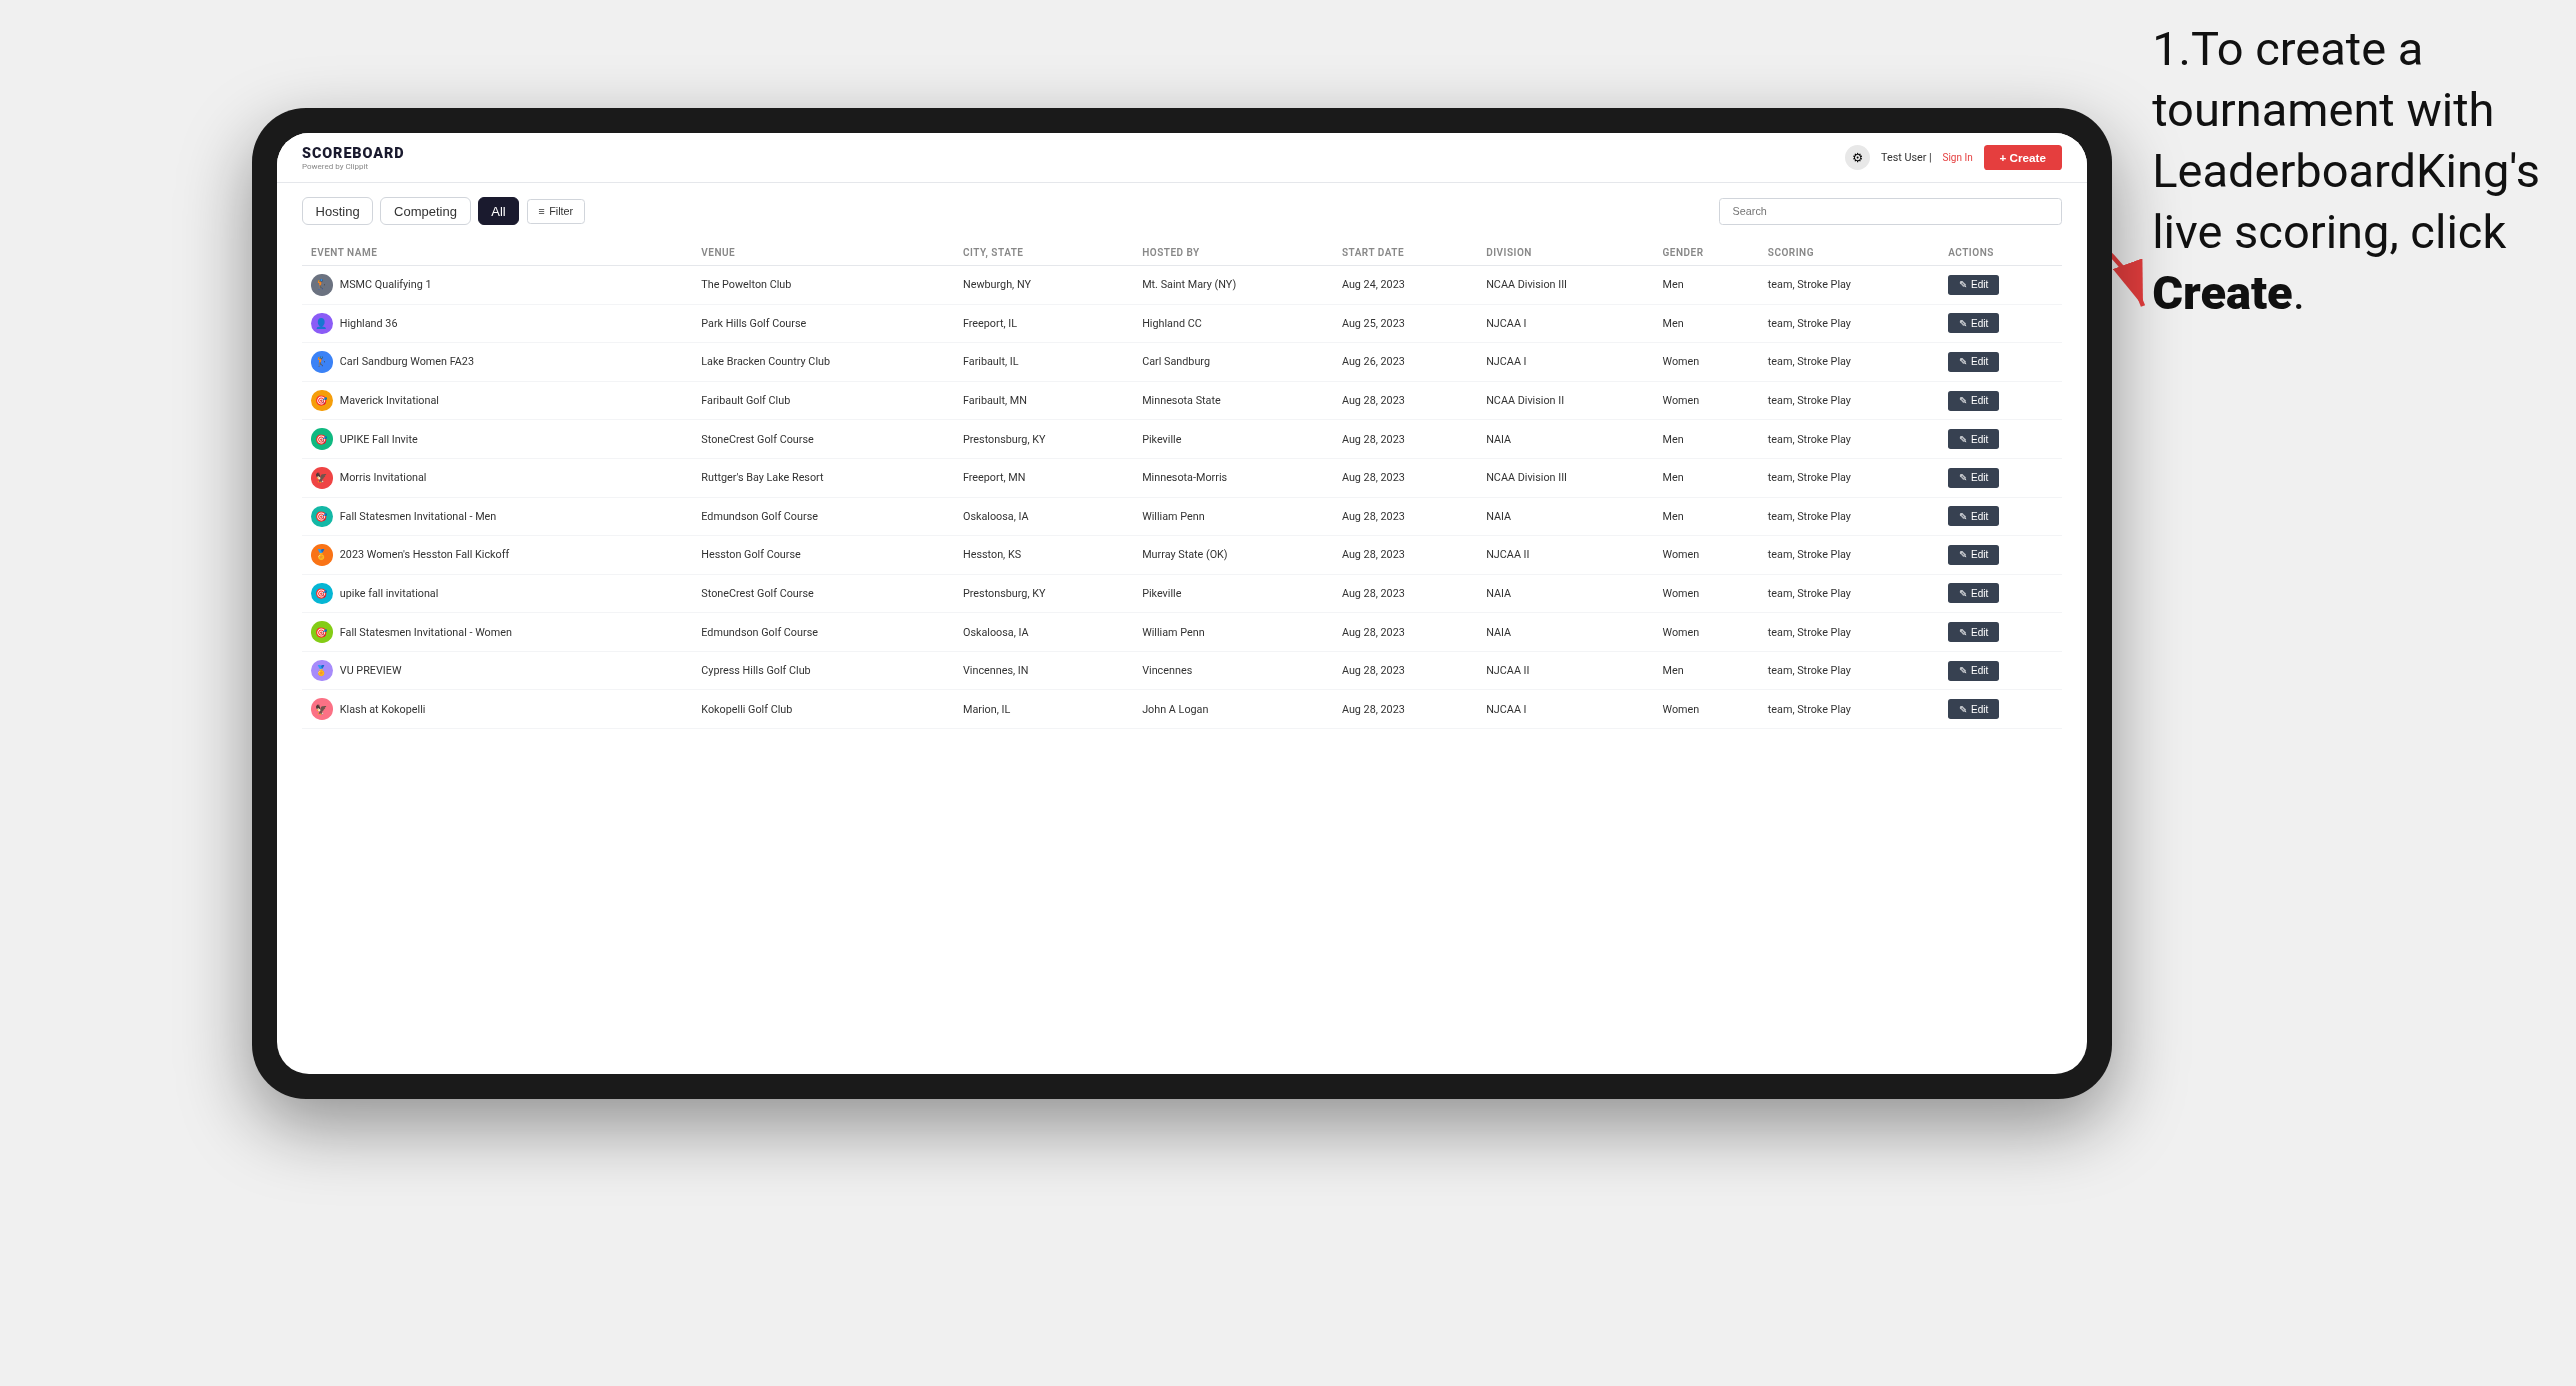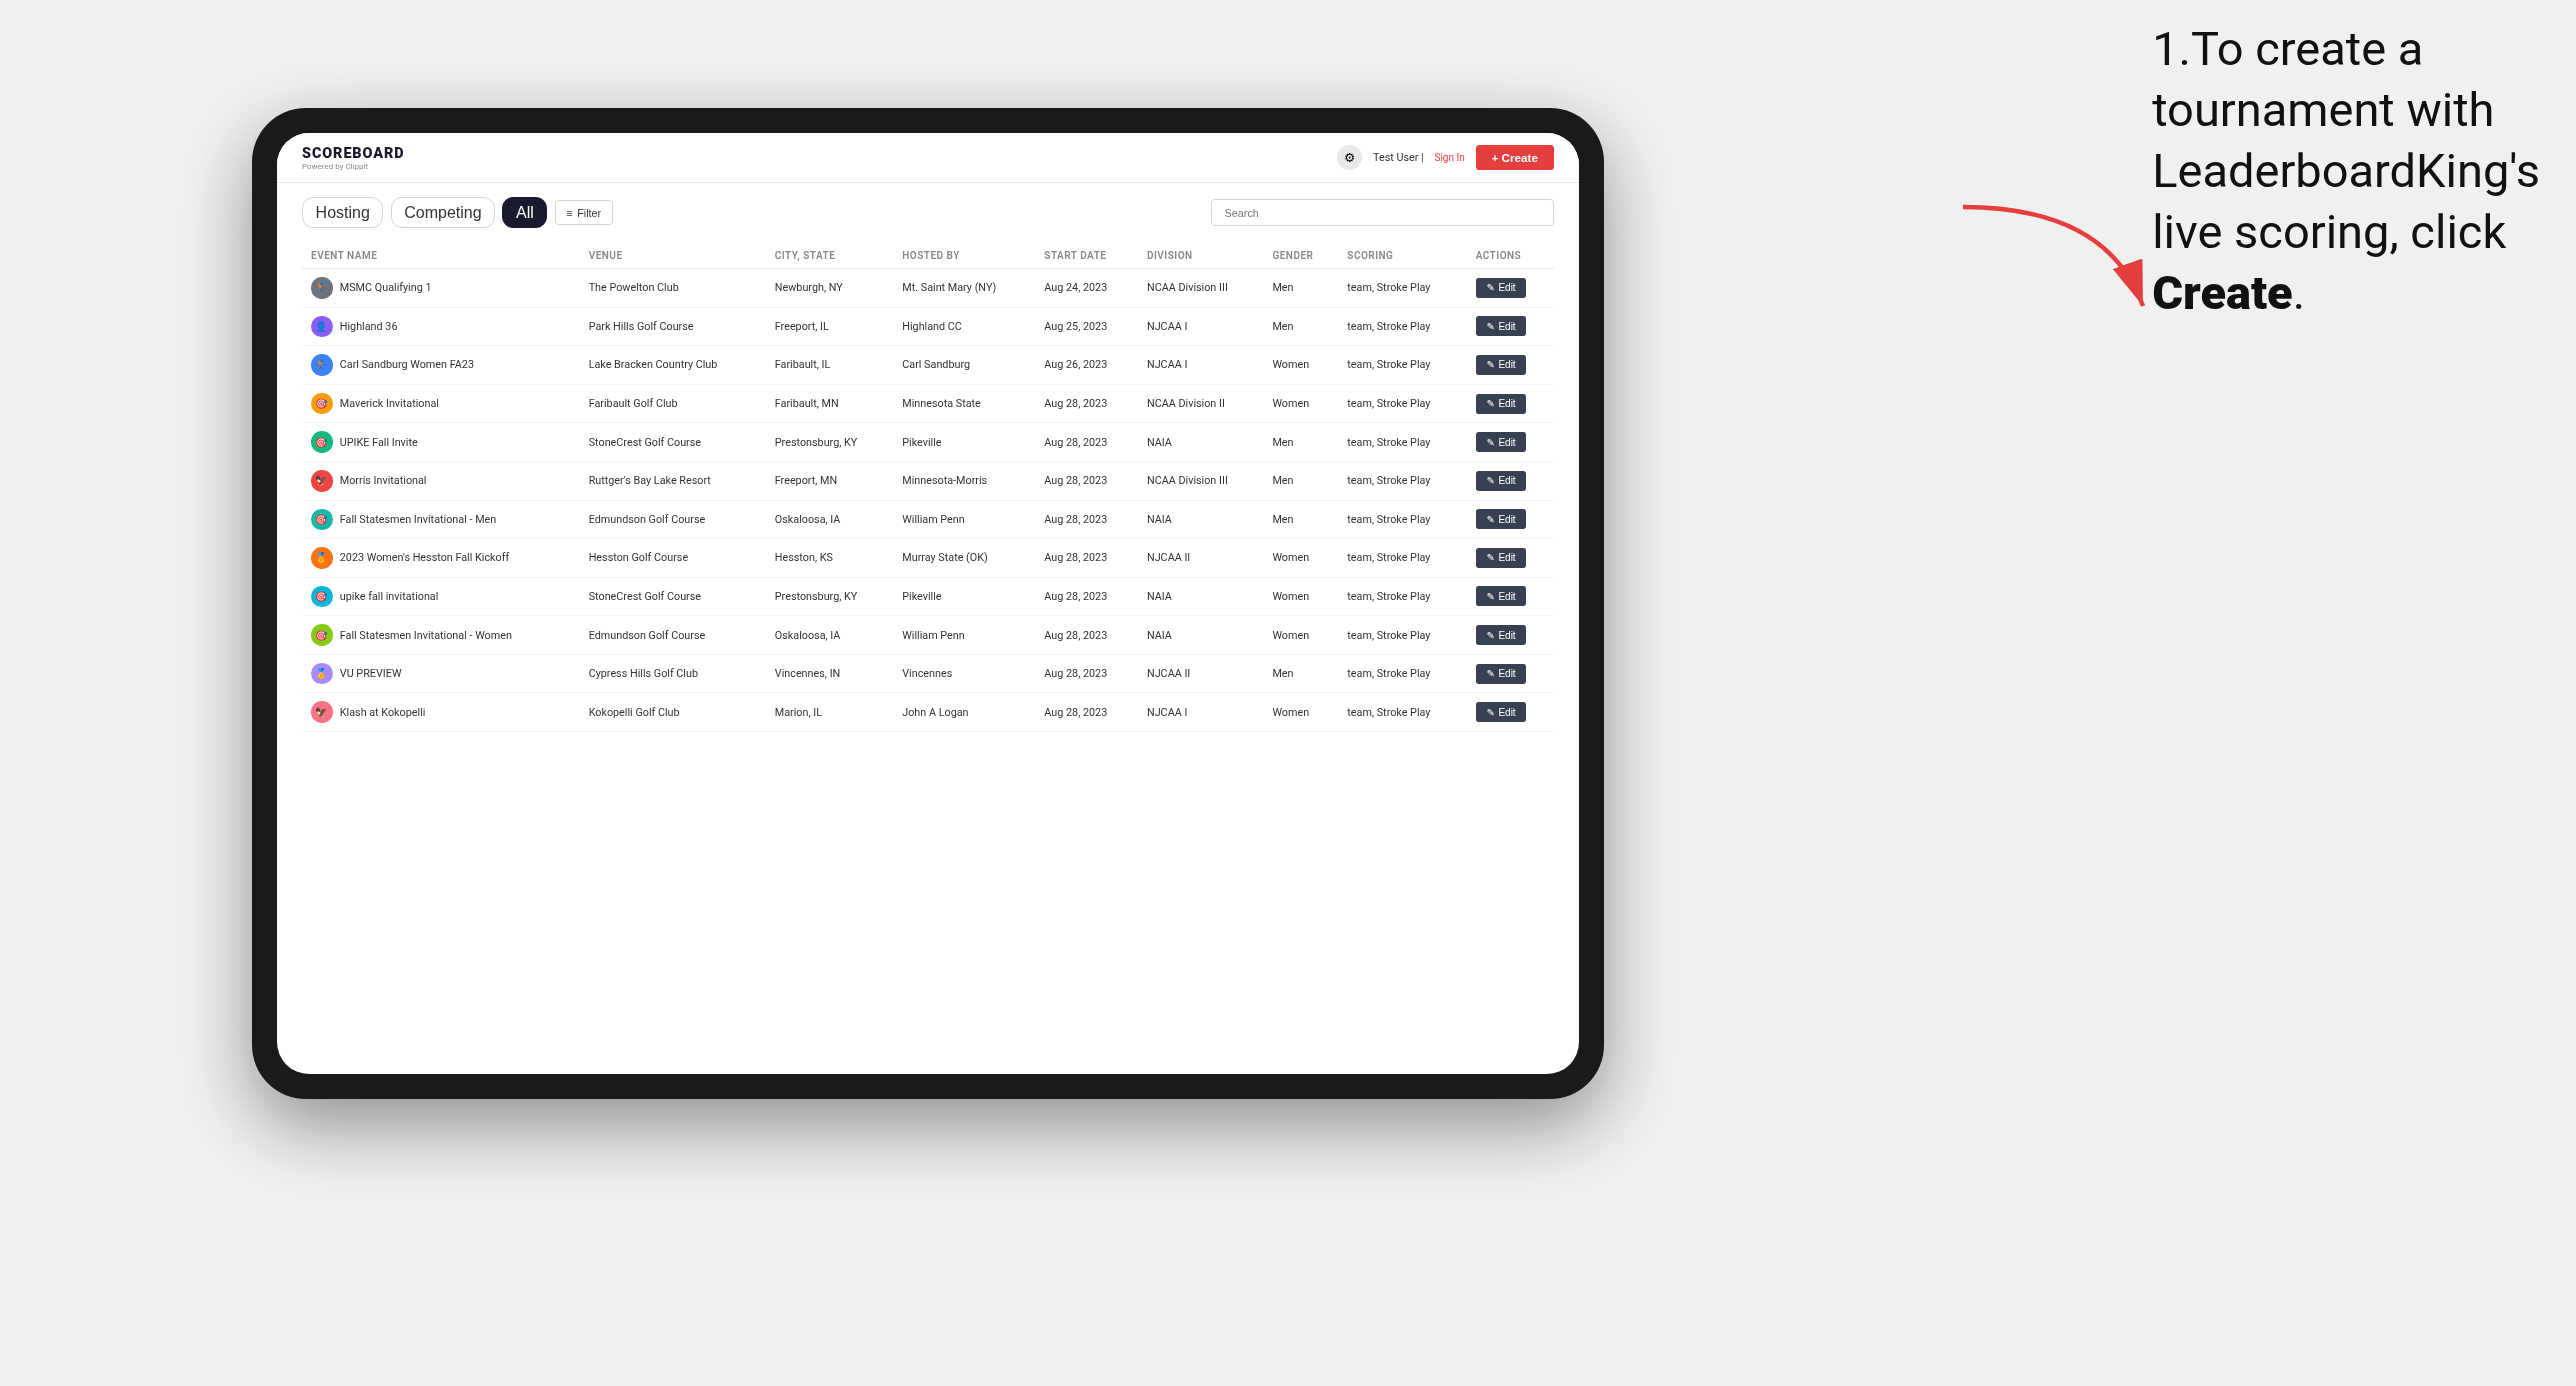--- a/index.html
+++ b/index.html
@@ -23,21 +23,21 @@
       max-width: 451px;
       text-align: left;
     }
     .annotation strong { font-weight: 900; }
 
     
     .tablet-frame {
       position: absolute;
       top: 108px;
       left: 252px;
-      width: 1352px;
+      width: 1860px;
       height: 991px;
       background: #1a1a1a;
       border-radius: 54px;
       padding: 25px;
       box-shadow: 0 27px 72px rgba(0,0,0,0.4);
     }
 
     .tablet-screen {
       width: 100%;
       height: 100%;
@@ -154,23 +154,23 @@
     .filter-bar {
       display: flex;
       align-items: center;
       gap: 7.2px;
       margin-bottom: 14.4px;
     }
 
     .filter-btn {
       padding: 5.4px 12.6px;
       border: 0.9px solid #d1d5db;
-      border-radius: 11px;
+      border-radius: 6px;
       background: #fff;
-      font-size: 16px;
+      font-size: 13px;
       cursor: pointer;
       color: #333;
     }
     .filter-btn.active {
       background: #1a1a2e;
       color: #fff;
       border-color: #1a1a2e;
     }
 
     .filter-icon-btn {

